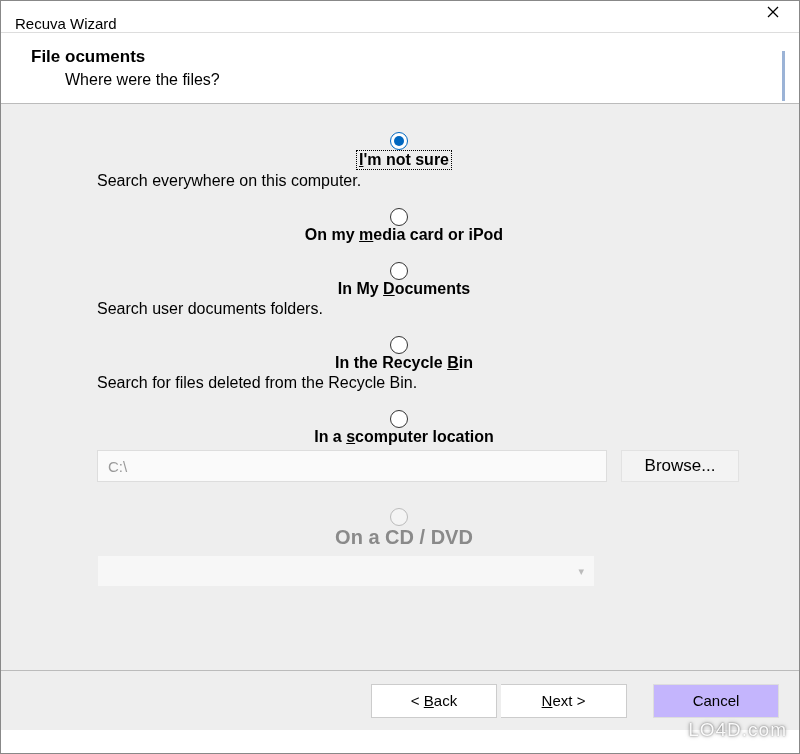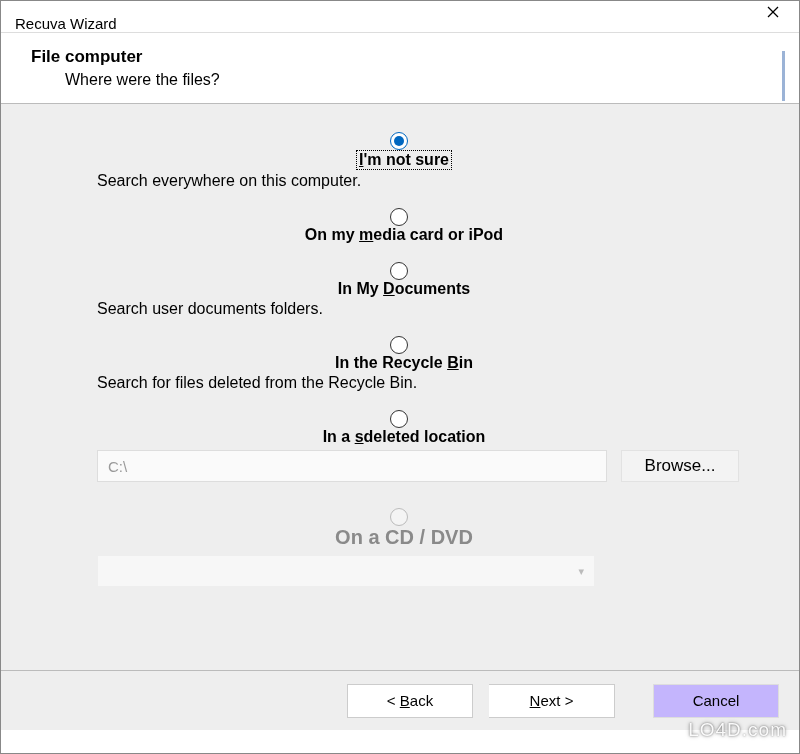--- a/index.html
+++ b/index.html
@@ -22,21 +22,21 @@
   .opt-label { font-weight:700; font-size:16px; cursor:pointer; }
   .opt-label.focused { border:1px dotted #000; padding:0 2px; }
   .opt-label .ul { text-decoration:underline; }
   .opt-desc { margin-left:28px; font-size:16px; margin-top:2px; }
   .loc-row { display:flex; align-items:center; margin-left:28px; margin-top:4px; gap:14px; }
   .loc-input { flex:1; height:32px; border:1px solid #ddd; background:#fafafa; padding:0 10px; font-size:15px; color:#9a9a9a; }
   .browse-btn { width:118px; height:32px; background:#f3f3f3; border:1px solid #e2e2e2; color:#000000; font-size:17px; cursor:default; }
   .dvd-select { display:flex; align-items:center; justify-content:flex-end; margin-left:28px; width:498px; height:32px; border:1px solid #eee; background:#f7f7f7; padding:0 10px; margin-top:6px;}
   .chev { color:#bbb; font-size:11px; }
   .disabled-label { color:#8a8a8a; font-weight:700; font-size:20px; }
-  .footer { height:60px; border-top:1px solid #bbb; background:#eeeeee; display:flex; align-items:center; justify-content:flex-end; padding-right:20px; gap:16px; }
+  .footer { height:60px; border-top:1px solid #bbb; background:#eeeeee; display:flex; align-items:center; justify-content:flex-end; padding-right:20px; gap:4px; }
   .nav-btn { width:126px; height:34px; background:#fff; border:1px solid #ccc; font-size:15px; cursor:pointer; margin-left:0; }
   .nav-btn + .nav-btn.attached { border-left:none; }
   .nav-btn.default { border:1px solid #ccc; }
   .nav-btn .ul { text-decoration:underline; }
   .cancel-btn { margin-left:22px; width:126px; height:34px; background:#c4b5fd; border:1px solid #ddd; font-size:15px; cursor:pointer; }
   .watermark { position:absolute; right:12px; bottom:12px; font-size:19px; letter-spacing:1px; color:rgba(255,255,255,.95); text-shadow:0 0 4px rgba(0,0,0,.35), 0 0 2px rgba(0,0,0,.5); font-weight:500; pointer-events:none; }
 </style>
 </head>
 <body>
 
@@ -46,21 +46,21 @@
     <div class="titlebar-title">Recuva Wizard</div>
     <div class="close-btn">
       <svg width="12" height="12" viewBox="0 0 12 12">
           <line x1="1" y1="1" x2="11" y2="11" stroke="currentColor" stroke-width="1.2"></line>
           <line x1="11" y1="1" x2="1" y2="11" stroke="currentColor" stroke-width="1.2"></line>
         </svg>
     </div>
   </div>
 
   <div class="header">
-    <div class="header-title">File computer</div>
+    <div class="header-title">File ocuments</div>
     <div class="header-sub">Where were the files?</div>
     <div class="header-accent"></div>
   </div>
 
   <div class="body">
 
     <div class="opt">
       <div class="opt-row">
         <input type="radio" name="loc" class="radio" checked="" style="">
         <label class="opt-label focused"><span></span><span class="ul">I</span><span>'m not sure</span></label>
@@ -87,21 +87,21 @@
       <div class="opt-row">
         <input type="radio" name="loc" class="radio" style="">
         <label class="opt-label"><span>In the Recycle </span><span class="ul">B</span><span>in</span></label>
       </div>
       <div class="opt-desc">Search for files deleted from the Recycle Bin.</div>
     </div>
 
     <div class="opt">
       <div class="opt-row">
         <input type="radio" name="loc" class="radio" style="">
-        <label class="opt-label"><span>In a </span><span class="ul">s</span><span>deleted location</span></label>
+        <label class="opt-label"><span>In a </span><span class="ul">s</span><span>computer location</span></label>
       </div>
       <div class="loc-row">
         <input class="loc-input" disabled="" value="C:\" style="">
         <button class="browse-btn" disabled="">Browse...</button>
       </div>
     </div>
 
     <div class="opt" style="margin-top:26px;">
       <div class="opt-row">
         <input type="radio" name="loc" class="radio" disabled="" style="">

